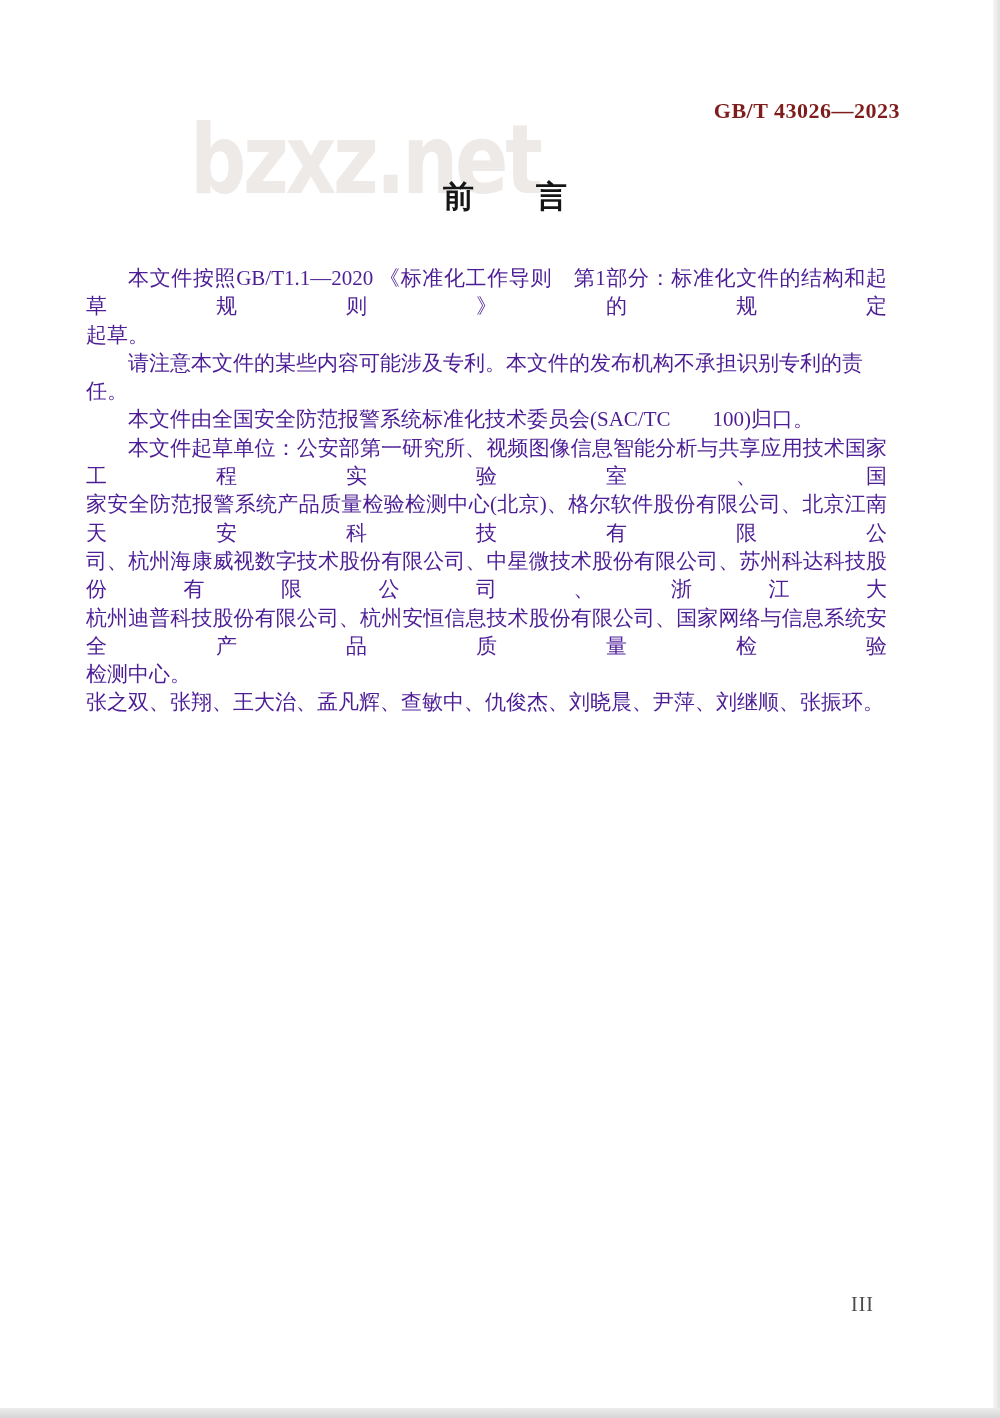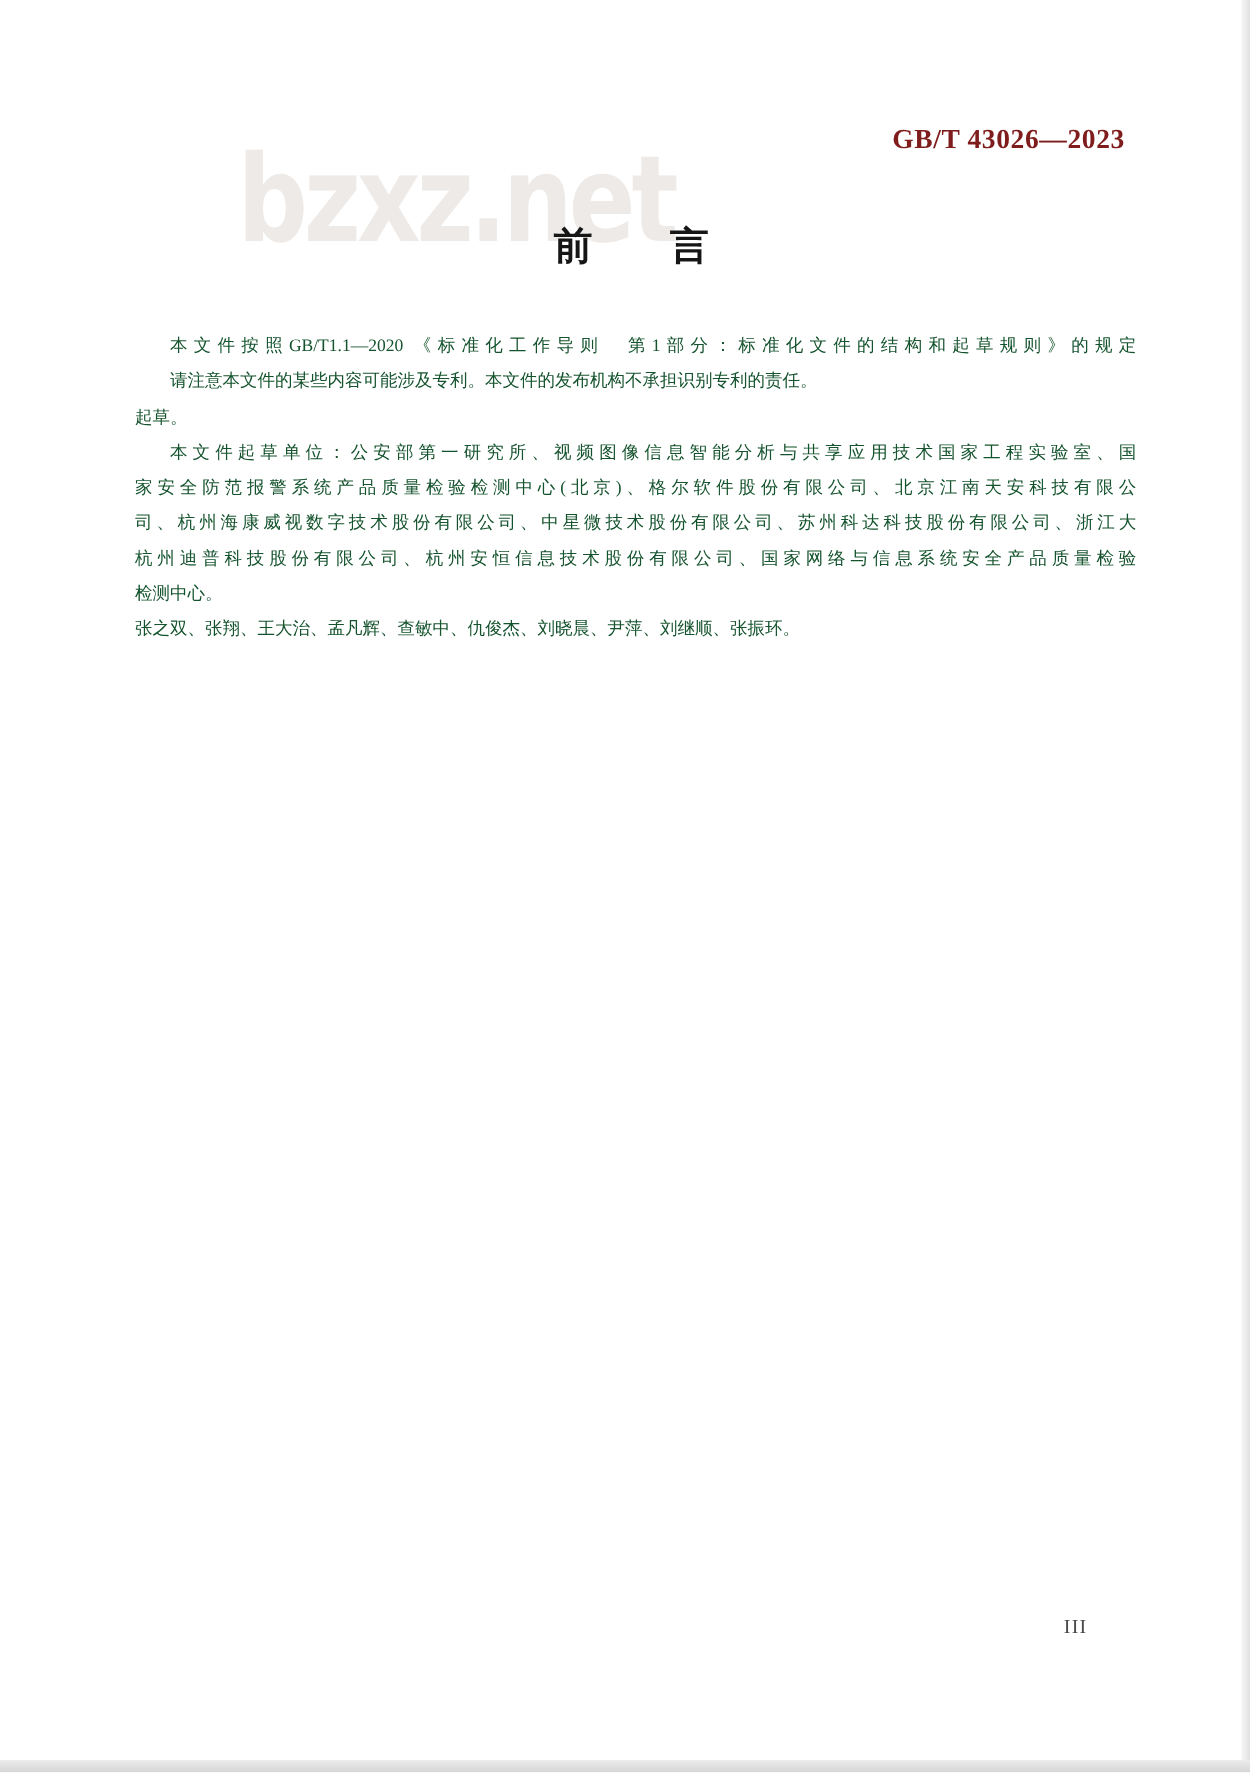--- a/index.html
+++ b/index.html
@@ -51,43 +51,43 @@
     text-align: center;
     font-family: "DejaVu Sans", sans-serif;
     font-weight: bold;
     font-size: 31px;
     color: #161616;
     z-index: 2;
   }
   .foreword {
     position: absolute;
     top: 264px;
-    left: 108px;
+    left: 86px;
     width: 801px;
-    font-size: 14px;
+    font-size: 21px;
     line-height: 28.3px;
-    color: #14532d;
+    color: #4c1d95;
     z-index: 2;
   }
   .line {
     white-space: pre-wrap;
   }
   .ind {
     text-indent: 2em;
   }
   .jl {
     text-align: justify;
     text-align-last: justify;
   }
   .page-number {
     position: absolute;
     top: 1293px;
     left: 851px;
     font-family: "Liberation Serif", serif;
-    font-size: 16px;
+    font-size: 20px;
     letter-spacing: 1px;
     color: #4a4a4a;
   }
   .edge-right {
     position: absolute;
     top: 0;
     right: 0;
     width: 7px;
     height: 100%;
     background: linear-gradient(to right, #f7f7f7, #e1e1e1);
@@ -109,22 +109,23 @@
 <div class="page">
 
   <div class="standard-number">GB/T 43026—2023</div>
 
   <div class="watermark">bzxz.net</div>
 
   <h1 class="doc-title">前　　言</h1>
 
   <div class="foreword">
     <div class="line ind jl">本文件按照GB/T1.1—2020 《标准化工作导则　第1部分：标准化文件的结构和起草规则》的规定</div>
+    <div class="line">起草。</div>
     <div class="line ind">请注意本文件的某些内容可能涉及专利。本文件的发布机构不承担识别专利的责任。</div>
-    <div class="line">起草。</div>
+    <div class="line ind">本文件由全国安全防范报警系统标准化技术委员会(SAC/TC　　100)归口。</div>
     <div class="line ind jl">本文件起草单位：公安部第一研究所、视频图像信息智能分析与共享应用技术国家工程实验室、国</div>
     <div class="line jl">家安全防范报警系统产品质量检验检测中心(北京)、格尔软件股份有限公司、北京江南天安科技有限公</div>
     <div class="line jl">司、杭州海康威视数字技术股份有限公司、中星微技术股份有限公司、苏州科达科技股份有限公司、浙江大</div>
     <div class="line jl">杭州迪普科技股份有限公司、杭州安恒信息技术股份有限公司、国家网络与信息系统安全产品质量检验</div>
     <div class="line">检测中心。</div>
     <div class="line">张之双、张翔、王大治、孟凡辉、查敏中、仇俊杰、刘晓晨、尹萍、刘继顺、张振环。</div>
   </div>
 
   <div class="page-number">III</div>
 

